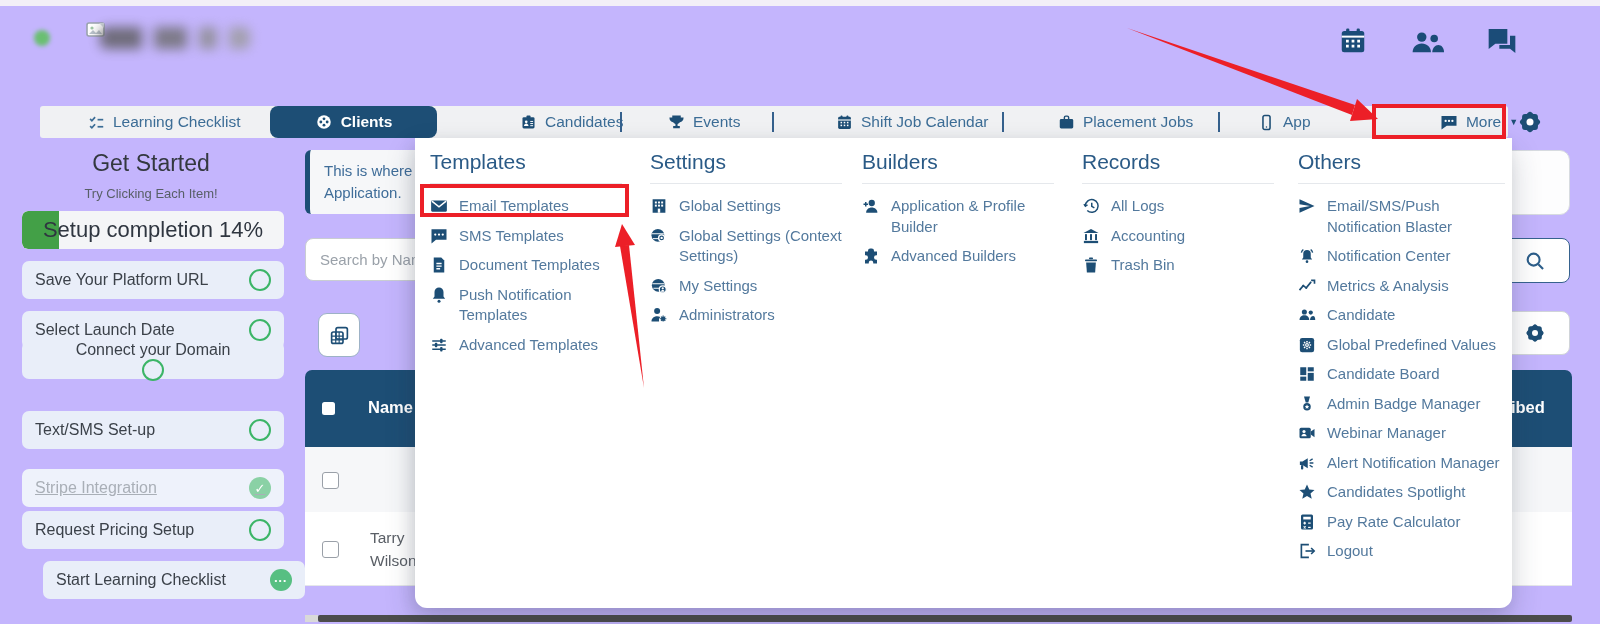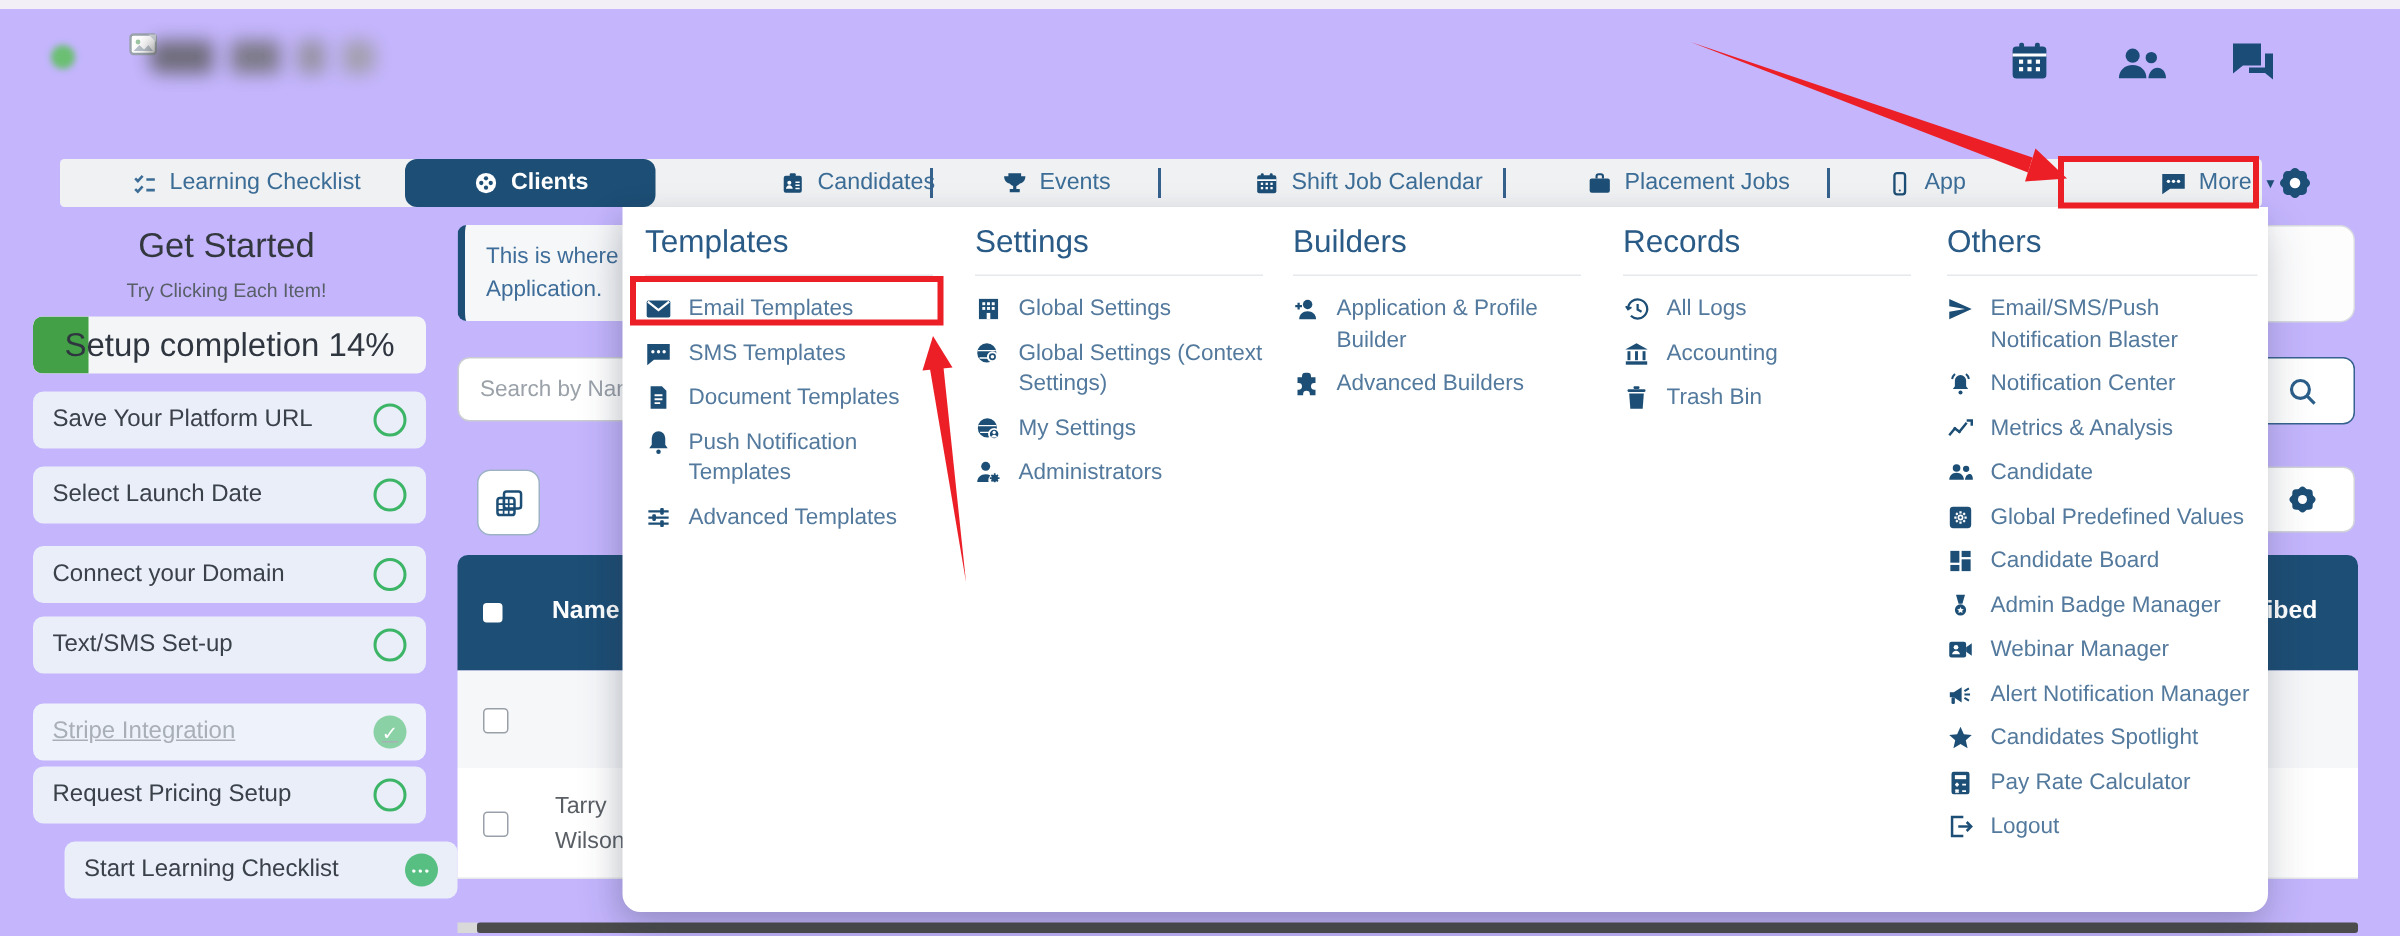--- a/index.html
+++ b/index.html
@@ -261,21 +261,21 @@
     <div class="plabel">Setup completion 14%</div>
   </div>
   <div class="abs sb-item" style="top:261px;">
     <span>Save Your Platform URL</span>
       <span class="circ open"></span>
   </div>
   <div class="abs sb-item" style="top:311px;">
     <span>Select Launch Date</span>
       <span class="circ open"></span>
   </div>
-  <div class="abs sb-item" style="top:364px;">
+  <div class="abs sb-item" style="top:341px;flex-direction:column;">
     <span>Connect your Domain</span>
       <span class="circ open"></span>
   </div>
   <div class="abs sb-item" style="top:411px;">
     <span>Text/SMS Set-up</span>
       <span class="circ open"></span>
   </div>
   <div class="abs sb-item muted" style="top:469px;text-decoration:underline;">
     <span>Stripe Integration</span>
       <span class="circ done"></span>

